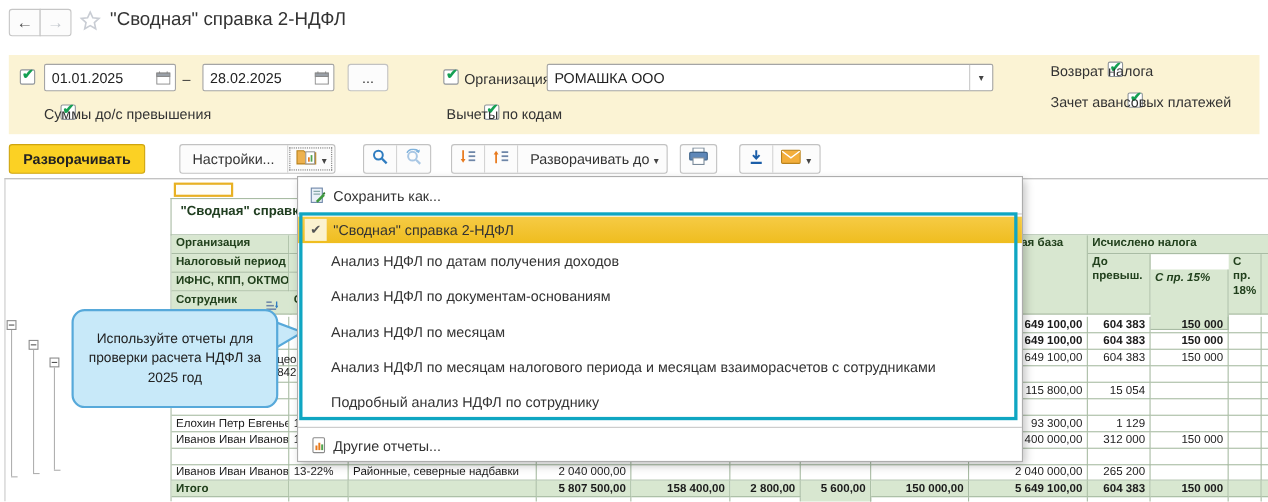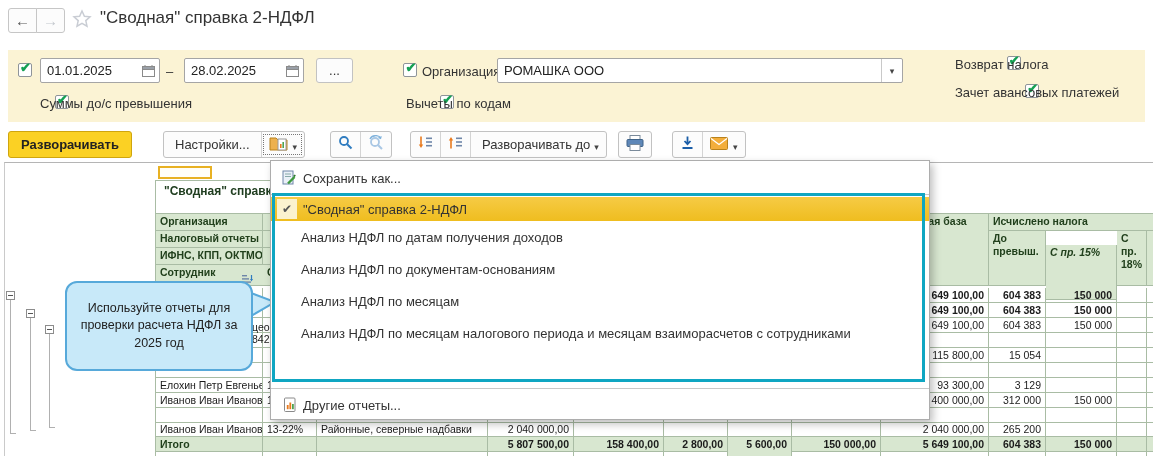--- a/index.html
+++ b/index.html
@@ -218,21 +218,21 @@
 </div>
 
 
 <div class="abs report" style="left:4px; top:162px; width:1149px; height:294px;"></div>
 <div class="abs selcell" style="left:158px; top:166px; width:54px; height:13px;"></div>
 <div class="abs title-cell" style="left:155px; top:180px; width:775px; height:33px;">"Сводная" справка 2-НДФЛ</div>
 
 <div id="grid" class="abs" style="left:155px; top:213px; width:998px; height:243px; border-left:1px solid #a9bca4; border-top:1px solid #a9bca4;">
     <div class="cell hdr" style="left: 0px; top: 0px; width: 107px; height: 17px;">Организация</div>
     <div class="cell hdr" style="left: 107px; top: 0px; width: 618px; height: 17px;"></div>
-    <div class="cell hdr" style="left: 0px; top: 17px; width: 107px; height: 17px;">Налоговый отчеты</div>
+    <div class="cell hdr" style="left: 0px; top: 17px; width: 107px; height: 17px;">Налоговый период</div>
     <div class="cell hdr" style="left: 107px; top: 17px; width: 618px; height: 17px;"></div>
     <div class="cell hdr" style="left: 0px; top: 34px; width: 107px; height: 17px;">ИФНС, КПП, ОКТМО</div>
     <div class="cell hdr" style="left: 107px; top: 34px; width: 618px; height: 17px;"></div>
     <div class="cell hdr" style="left: 0px; top: 51px; width: 109px; height: 21px;">Сотрудник</div>
     <div class="cell hdr" style="left: 107px; top: 51px; width: 54px; height: 21px;">Ставка</div>
     <div class="cell hdr" style="left: 161px; top: 51px; width: 564px; height: 21px;"></div>
     <div class="cell hdr wrap" style="left: 725px; top: 0px; width: 108px; height: 72px;">Налоговая база</div>
     <div class="cell hdr" style="left: 833px; top: 0px; width: 165px; height: 17px;">Исчислено налога</div>
     <div class="cell hdr wrap" style="left: 833px; top: 17px; width: 57px; height: 55px;">До превыш.</div>
     <div class="cell hdr wrap" style="left: 890px; top: 31px; width: 71px; height: 55px; font-style: italic;">С пр. 15%</div>
@@ -318,21 +318,21 @@
     <div class="cell" style="left: 991px; top: 149px; width: 7px; height: 15px;"></div>
     <div class="cell" style="left: 0px; top: 164px; width: 107px; height: 15px;">Елохин Петр Евгеньевич</div>
     <div class="cell" style="left: 107px; top: 164px; width: 54px; height: 15px;">13%</div>
     <div class="cell" style="left: 161px; top: 164px; width: 171px; height: 15px;"></div>
     <div class="cell num" style="left: 332px; top: 164px; width: 86px; height: 15px;"></div>
     <div class="cell num" style="left: 418px; top: 164px; width: 90px; height: 15px;"></div>
     <div class="cell num" style="left: 508px; top: 164px; width: 64px; height: 15px;"></div>
     <div class="cell num" style="left: 572px; top: 164px; width: 64px; height: 15px;"></div>
     <div class="cell num" style="left: 636px; top: 164px; width: 89px; height: 15px;"></div>
     <div class="cell num" style="left: 725px; top: 164px; width: 108px; height: 15px;">93 300,00</div>
-    <div class="cell num" style="left: 833px; top: 164px; width: 57px; height: 15px;">3 129</div>
+    <div class="cell num" style="left: 833px; top: 164px; width: 57px; height: 15px;">1 129</div>
     <div class="cell num" style="left: 890px; top: 164px; width: 71px; height: 15px;"></div>
     <div class="cell num" style="left: 961px; top: 164px; width: 30px; height: 15px;"></div>
     <div class="cell" style="left: 991px; top: 164px; width: 7px; height: 15px;"></div>
     <div class="cell" style="left: 0px; top: 179px; width: 107px; height: 15px;">Иванов Иван Иванович</div>
     <div class="cell" style="left: 107px; top: 179px; width: 54px; height: 15px;">13%</div>
     <div class="cell" style="left: 161px; top: 179px; width: 171px; height: 15px;"></div>
     <div class="cell num" style="left: 332px; top: 179px; width: 86px; height: 15px;"></div>
     <div class="cell num" style="left: 418px; top: 179px; width: 90px; height: 15px;"></div>
     <div class="cell num" style="left: 508px; top: 179px; width: 64px; height: 15px;"></div>
     <div class="cell num" style="left: 572px; top: 179px; width: 64px; height: 15px;"></div>
@@ -451,20 +451,21 @@
   <div class="mrow msel" style="top:36px; height:24px;">
     <span class="checksq"></span>
     <span class="mtext" style="margin-left:6px;">"Сводная" справка 2-НДФЛ</span>
   </div>
 
   <div id="menu-items" style="position:absolute; left:0; top:60px; right:0; height:160px;">
       <div class="mitem" style="top: 0px;">Анализ НДФЛ по датам получения доходов</div>
       <div class="mitem" style="top: 32px;">Анализ НДФЛ по документам-основаниям</div>
       <div class="mitem" style="top: 64px;">Анализ НДФЛ по месяцам</div>
       <div class="mitem" style="top: 96px;">Анализ НДФЛ по месяцам налогового периода и месяцам взаиморасчетов с сотрудниками</div>
+      <div class="mitem" style="top: 128px;">Подробный анализ НДФЛ по сотруднику</div>
     </div>
 
   <div class="msep" style="top:227px;"></div>
   <div class="mrow" style="top:231px; height:26px;">
     <span class="micon">
       <svg width="15" height="16" viewBox="0 0 15 16">
           <rect x="2.5" y="1" width="10.5" height="13.5" rx="1" fill="#fff" stroke="#8a8a8a"></rect>
           <rect x="4.8" y="8" width="1.8" height="4.2" fill="#e87a1e"></rect>
           <rect x="7.4" y="5.5" width="1.8" height="6.7" fill="#e87a1e"></rect>
           <rect x="10" y="7" width="1.8" height="5.2" fill="#4fa44f"></rect>

